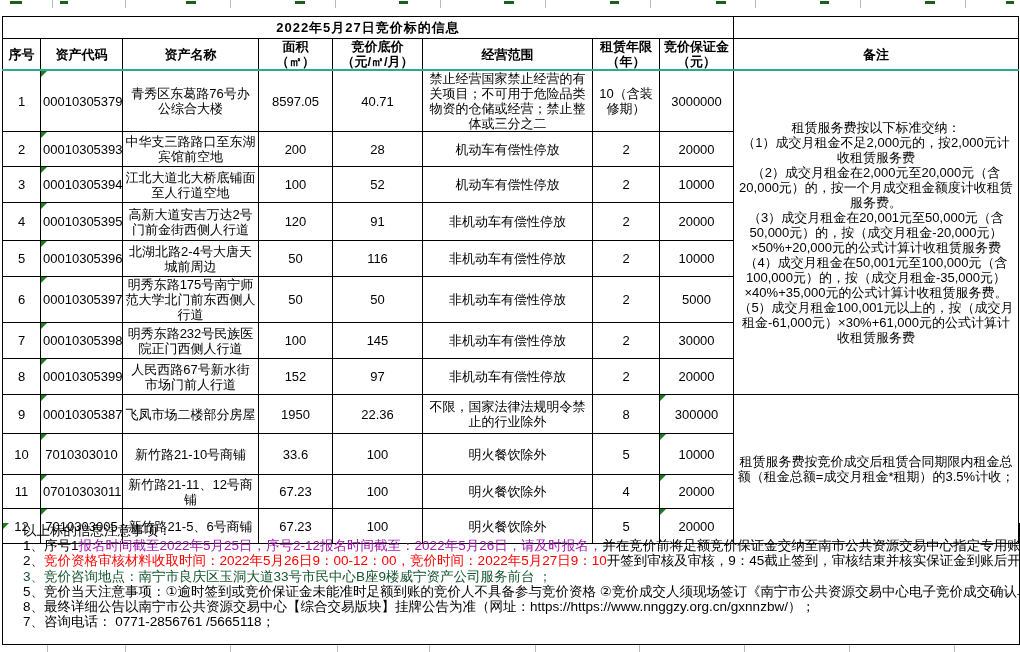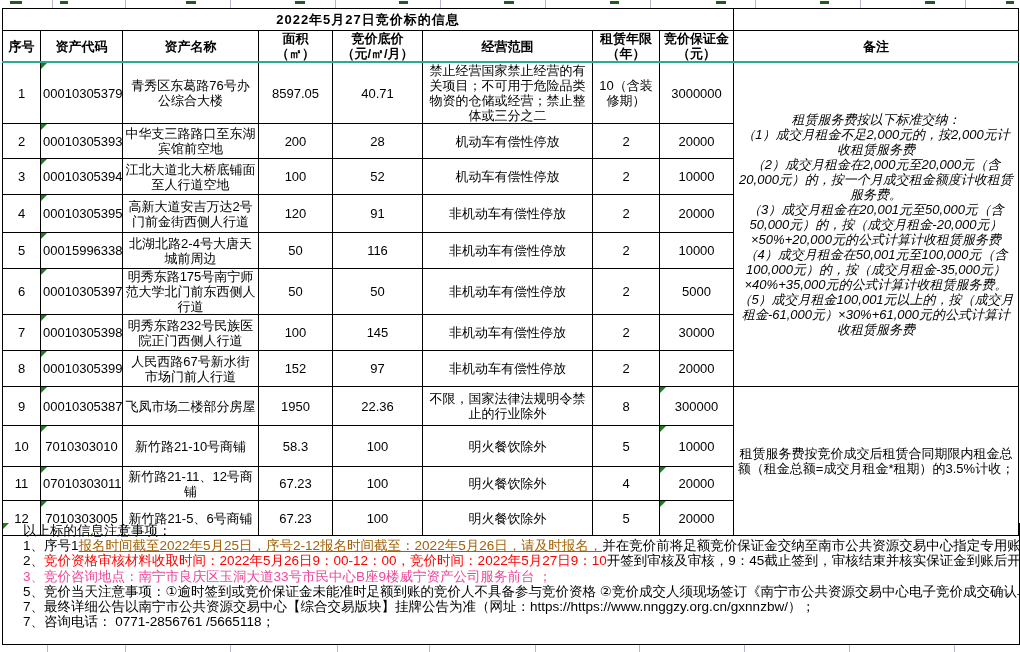--- a/index.html
+++ b/index.html
@@ -5,28 +5,28 @@
   html,body{margin:0;padding:0;background:#fff;}
   .sheet{position:relative;width:1020px;height:652px;background:#fff;overflow:hidden;
          font-family:"Liberation Sans","DejaVu Sans",sans-serif;color:#000;}
   
   .strip{position:absolute;left:0;width:1020px;overflow:hidden;}
   .strip-top{top:0;height:8px;}
   .strip-bottom{top:645px;height:7px;}
   .gline{position:absolute;top:0;width:1px;height:100%;background:#b4bace;}
   .remnant{position:absolute;top:1px;height:3px;background:#1b5e20;}
   
-  table.grid{position:absolute;top:8px;left:2px;width:1016px;border-collapse:collapse;table-layout:fixed;}
+  table.grid{position:absolute;top:16px;left:2px;width:1016px;border-collapse:collapse;table-layout:fixed;}
   table.grid td{border:1px solid #000;font-size:13px;line-height:15px;text-align:center;
                 vertical-align:middle;padding:0 2px;overflow:hidden;position:relative;}
   tr.title-row td{border-bottom:1px solid #000;}
   .title-cell{font-size:17px;font-weight:bold;letter-spacing:1px;}
   tr.head-row td{font-weight:bold;white-space:pre-line;border-bottom:2px solid #2aab8c;}
   td.scope-left{text-align:left;line-height:16px;padding:0 3px;}
-  td.remark-std{text-align:left;font-size:13px;line-height:16px;padding:0 4px;font-style:italic;}
+  td.remark-std{text-align:left;font-size:13px;line-height:16px;padding:0 4px;}
   td.remark-pct{text-align:center;font-size:13px;line-height:17px;padding:0 4px;}
   .tri{position:absolute;top:0;left:0;width:0;height:0;
        border-top:6px solid #1e7e1e;border-right:6px solid transparent;}
   
   .notes{position:absolute;top:523px;left:2px;width:1013px;height:121px;
          border-left:1px solid #000;border-right:1px solid #000;border-bottom:1px solid #000;
          padding-left:3px;font-size:13.5px;line-height:15.2px;overflow:hidden;}
   .note-line{white-space:nowrap;overflow:hidden;margin-left:17px;}
 </style>
 </head>
@@ -140,21 +140,21 @@
       <td>高新大道安吉万达2号门前金街西侧人行道</td>
       <td>120</td>
       <td>91</td>
       <td>非机动车有偿性停放</td>
       <td>2</td>
       <td>20000</td>
     </tr>
 
     <tr style="height:36px">
       <td>5</td>
-      <td><span class="tri"></span><span>00015996338</span></td>
+      <td><span class="tri"></span><span>00010305396</span></td>
       <td>北湖北路2-4号大唐天城前周边</td>
       <td>50</td>
       <td>116</td>
       <td>非机动车有偿性停放</td>
       <td>2</td>
       <td>10000</td>
     </tr>
 
     <tr style="height:37px">
       <td>6</td>
@@ -200,21 +200,21 @@
       <td><span class="tri"></span><span>300000</span></td>
       <td class="remark-pct" rowspan="4">
             <div>租赁服务费按竞价成交后租赁合同期限内租金总额（租金总额=成交月租金*租期）的3.5%计收；</div>
           </td>
     </tr>
 
     <tr style="height:41px">
       <td>10</td>
       <td><span class="tri"></span><span>7010303010</span></td>
       <td>新竹路21-10号商铺</td>
-      <td>58.3</td>
+      <td>33.6</td>
       <td>100</td>
       <td>明火餐饮除外</td>
       <td>5</td>
       <td><span class="tri"></span><span>10000</span></td>
     </tr>
 
     <tr style="height:34px">
       <td>11</td>
       <td><span class="tri"></span><span>07010303011</span></td>
       <td>新竹路21-11、12号商铺</td>
@@ -234,25 +234,25 @@
       <td>明火餐饮除外</td>
       <td>5</td>
       <td><span class="tri"></span><span>20000</span></td>
     </tr>
   </tbody>
     </table>
 
   <div class="notes">
     <span class="tri"></span>
     <div class="note-line">以上标的信息注意事项：</div>
-    <div class="note-line"><span style="color: rgb(0, 0, 0);">1、序号1</span><span style="color: #a16207; text-decoration: underline;">报名时间截至2022年5月25日，序号2-12报名时间截至：2022年5月26日，请及时报名，</span><span style="color: rgb(0, 0, 0);">并在竞价前将足额竞价保证金交纳至南市公共资源交易中心指定专用账户 ；</span></div>
+    <div class="note-line"><span style="color: rgb(0, 0, 0);">1、序号1</span><span style="color: #a21caf;">报名时间截至2022年5月25日，序号2-12报名时间截至：2022年5月26日，请及时报名，</span><span style="color: rgb(0, 0, 0);">并在竞价前将足额竞价保证金交纳至南市公共资源交易中心指定专用账户 ；</span></div>
     <div class="note-line"><span style="color: rgb(0, 0, 0);">2、</span><span style="color: rgb(255, 0, 0);">竞价资格审核材料收取时间：2022年5月26日9：00-12：00，竞价时间：2022年5月27日9：10</span><span style="color: rgb(0, 0, 0);">开签到审核及审核，9：45截止签到，审核结束并核实保证金到账后开始竞价 ；</span></div>
-    <div class="note-line"><span style="color: #ec4899;">3、竞价咨询地点：南宁市良庆区玉洞大道33号市民中心B座9楼威宁资产公司服务前台 ；</span></div>
+    <div class="note-line"><span style="color: #14532d;">3、竞价咨询地点：南宁市良庆区玉洞大道33号市民中心B座9楼威宁资产公司服务前台 ；</span></div>
     <div class="note-line"><span style="color: rgb(0, 0, 0);">5、竞价当天注意事项：①逾时签到或竞价保证金未能准时足额到账的竞价人不具备参与竞价资格 ②竞价成交人须现场签订《南宁市公共资源交易中心电子竞价成交确认单》</span></div>
-    <div class="note-line"><span style="color: rgb(0, 0, 0);">7、最终详细公告以南宁市公共资源交易中心【综合交易版块】挂牌公告为准（网址：https://https://www.nnggzy.org.cn/gxnnzbw/）；</span></div>
+    <div class="note-line"><span style="color: rgb(0, 0, 0);">8、最终详细公告以南宁市公共资源交易中心【综合交易版块】挂牌公告为准（网址：https://https://www.nnggzy.org.cn/gxnnzbw/）；</span></div>
     <div class="note-line"><span style="color: rgb(0, 0, 0); text-align: center;">7、咨询电话： 0771-2856761 /5665118；</span></div>
   </div>
 
   <div class="strip strip-bottom">
     <div class="gline" style="left:47px"></div>
     <div class="gline" style="left:125px"></div>
     <div class="gline" style="left:230px"></div>
     <div class="gline" style="left:337px"></div>
     <div class="gline" style="left:429px"></div>
     <div class="gline" style="left:535px"></div>

